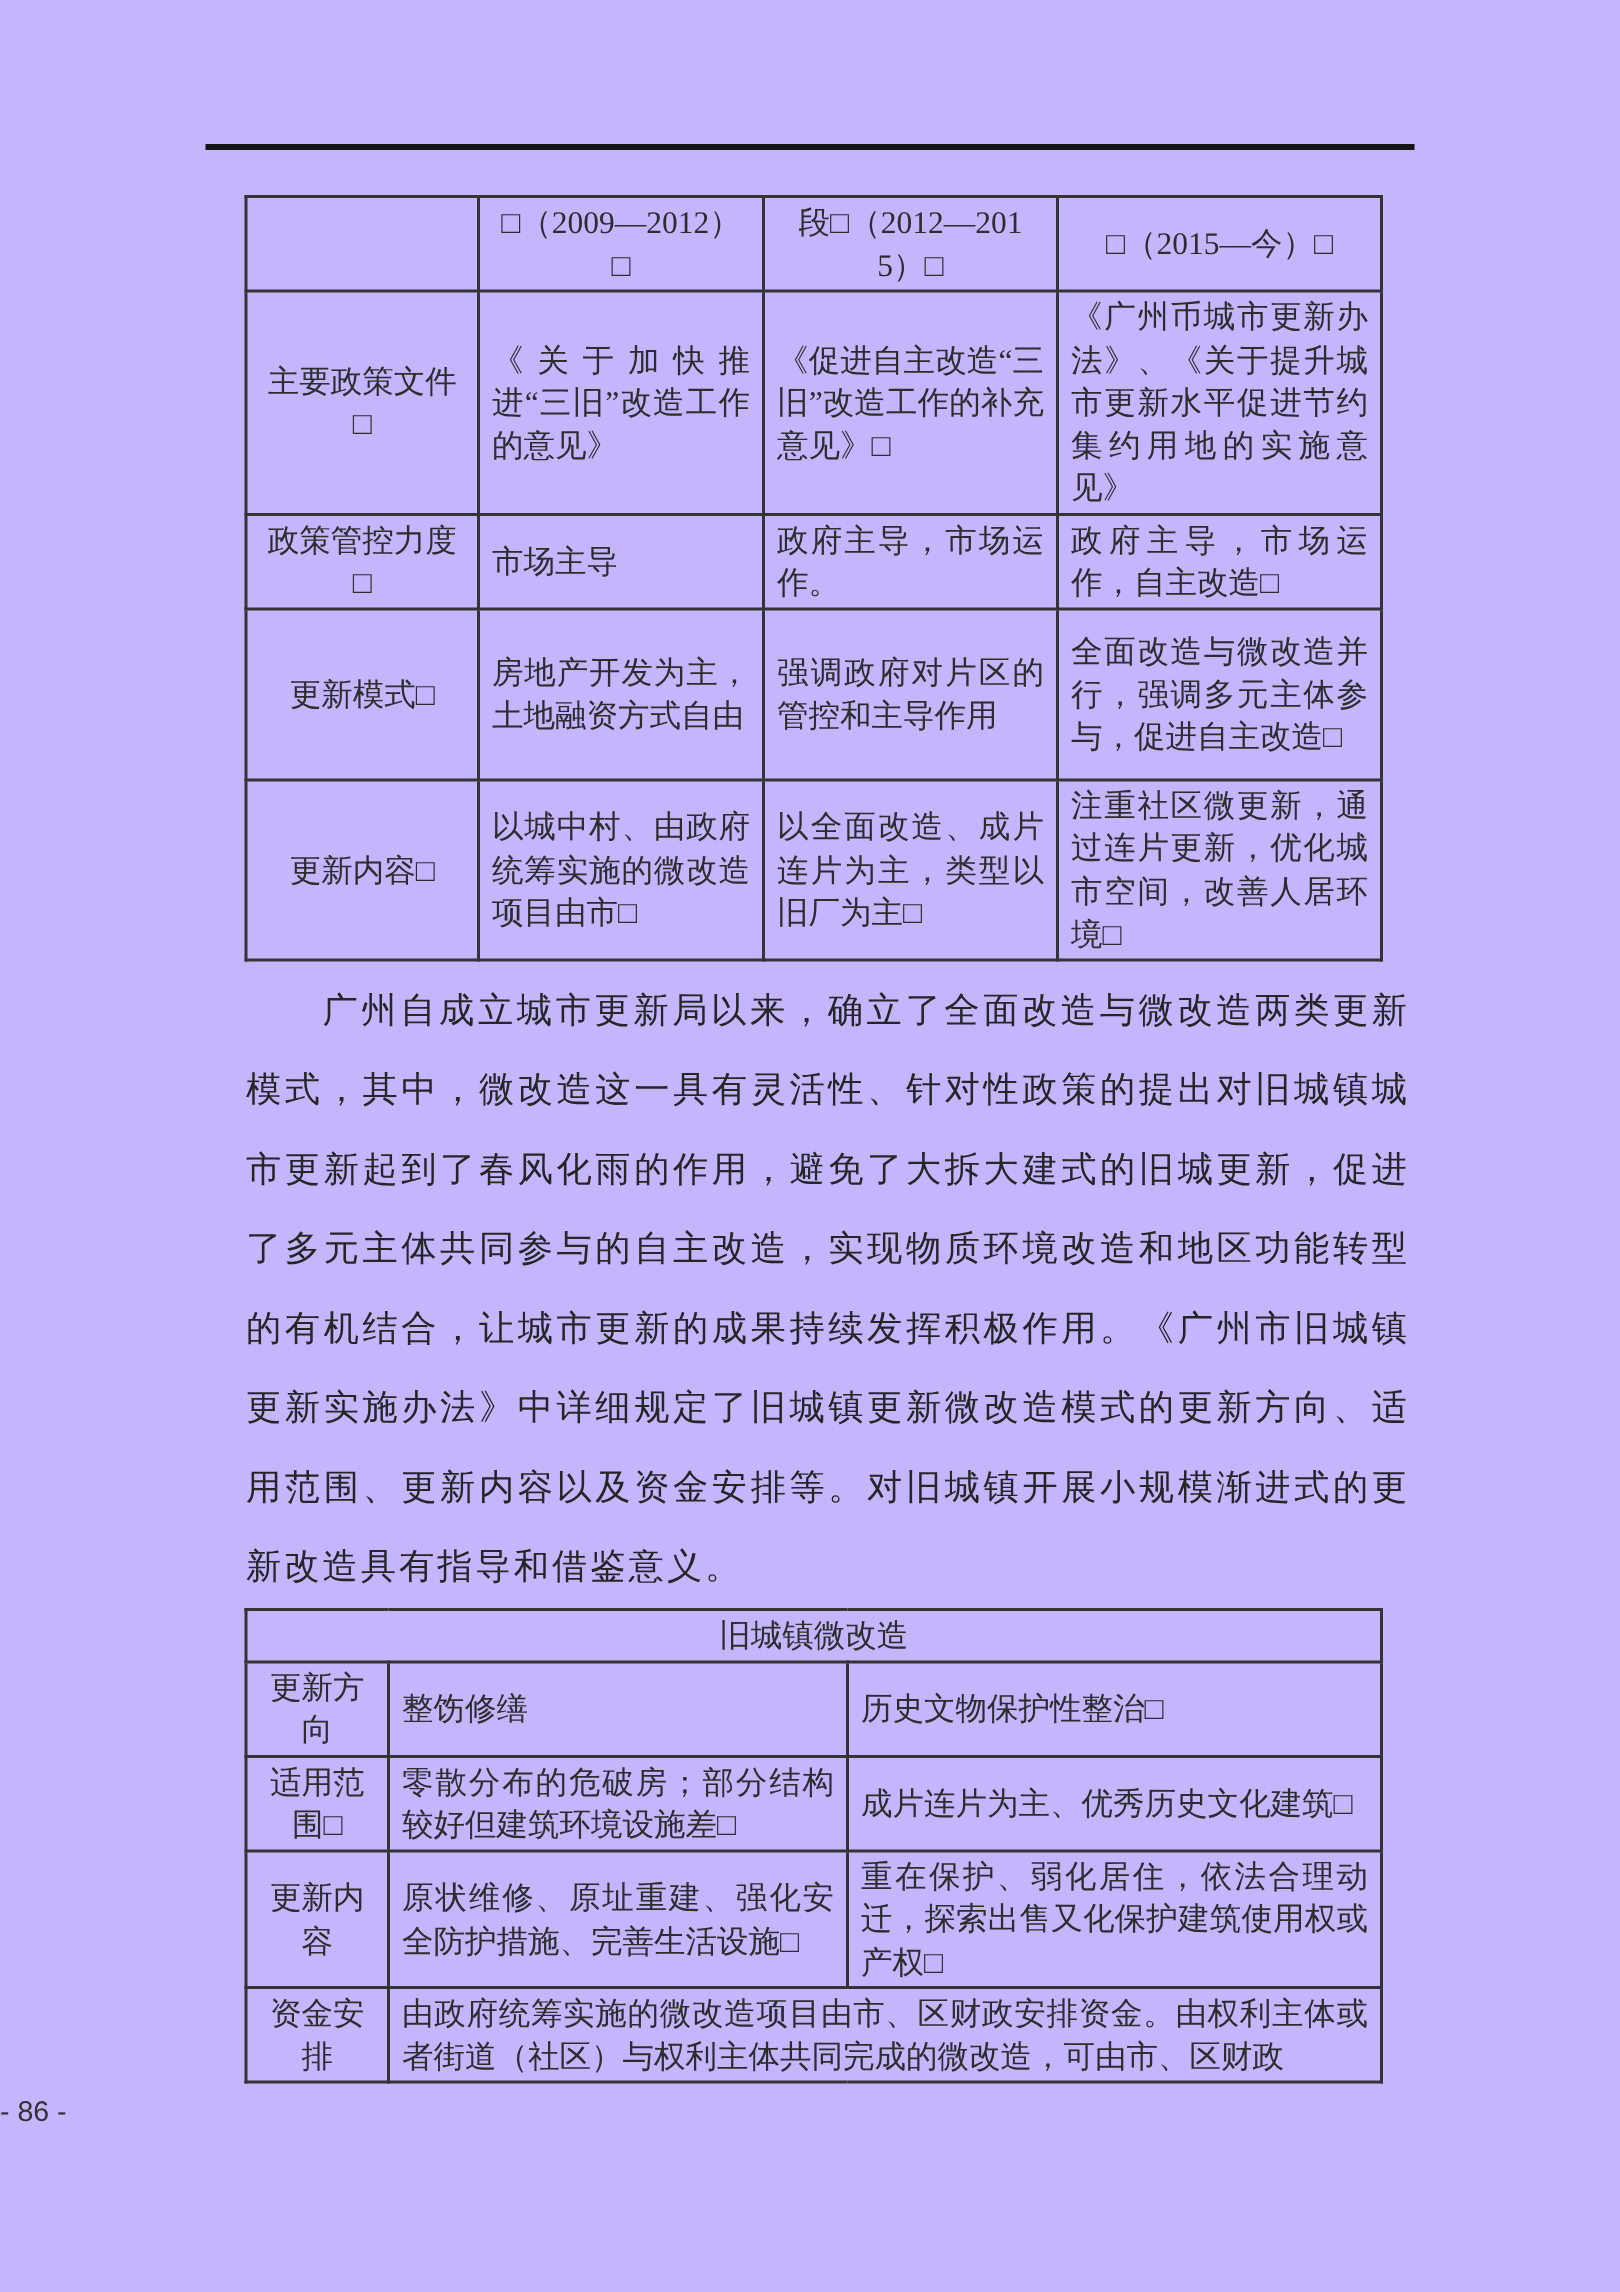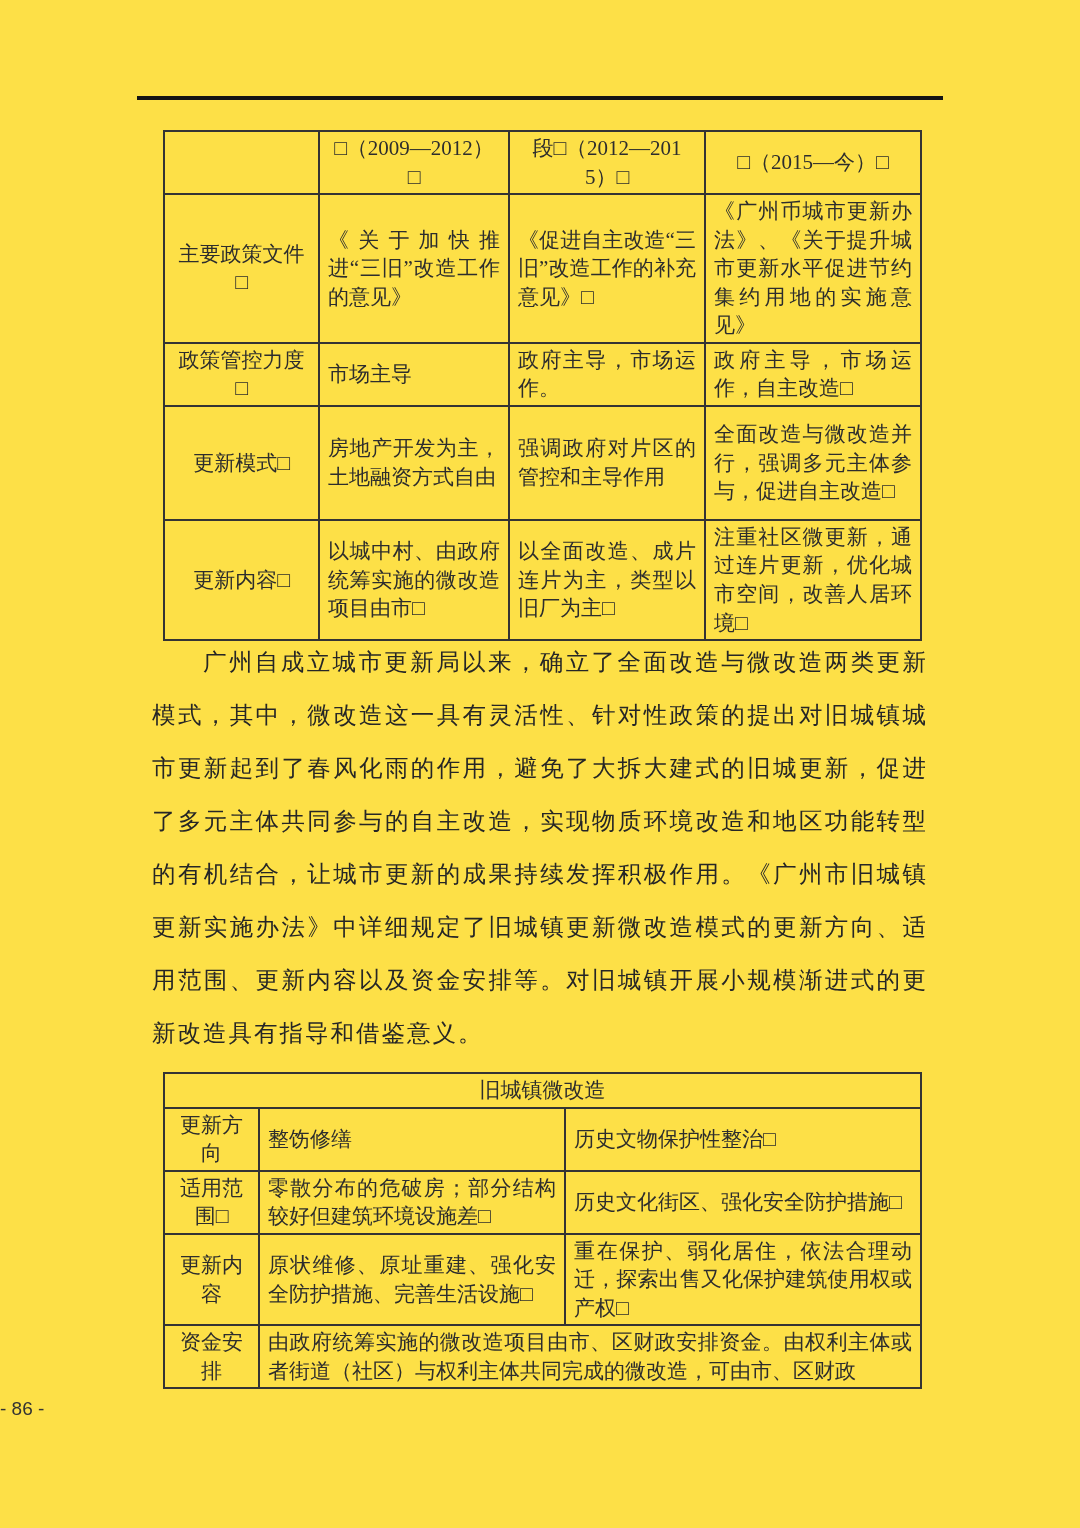--- a/index.html
+++ b/index.html
@@ -5,21 +5,21 @@
   html, body {
     margin: 0;
     padding: 0;
     background: #ffffff;
   }
   .page {
     position: relative;
     width: 1080px;
     height: 1528px;
     margin: 0 auto;
-    background: #fde047;
+    background: #c4b5fd;
     color: #2d2d2d;
     font-family: "Liberation Serif", "DejaVu Serif", serif;
     overflow: hidden;
     box-sizing: border-box;
   }
   .top-rule {
     position: absolute;
     left: 137px;
     top: 96px;
     width: 806px;
@@ -48,21 +48,21 @@
   .c-center { text-align: center; }
   .c-just {
     text-align: justify;
     text-justify: inter-character;
   }
   .body-paragraph {
     position: absolute;
     left: 152px;
     top: 636px;
     width: 776px;
-    margin: 0;
+    margin: 12px;
     font-size: 23.5px;
     line-height: 53px;
     letter-spacing: 2px;
     text-align: justify;
     text-justify: inter-character;
     text-indent: 51px;
     color: #262626;
   }
   .page-number {
     position: absolute;
@@ -135,21 +135,21 @@
         <td class="c-center" colspan="3">旧城镇微改造</td>
       </tr>
       <tr style="height:57px">
         <td class="c-center">更新方向</td>
         <td class="c-just">整饬修缮</td>
         <td class="c-just">历史文物保护性整治□</td>
       </tr>
       <tr style="height:58px">
         <td class="c-center">适用范围□</td>
         <td class="c-just">零散分布的危破房；部分结构较好但建筑环境设施差□</td>
-        <td class="c-just">历史文化街区、强化安全防护措施□</td>
+        <td class="c-just">成片连片为主、优秀历史文化建筑□</td>
       </tr>
       <tr style="height:87px">
         <td class="c-center">更新内容</td>
         <td class="c-just">原状维修、原址重建、强化安全防护措施、完善生活设施□</td>
         <td class="c-just">重在保护、弱化居住，依法合理动迁，探索出售又化保护建筑使用权或产权□</td>
       </tr>
       <tr style="height:60px">
         <td class="c-center">资金安排</td>
         <td class="c-just" colspan="2">由政府统筹实施的微改造项目由市、区财政安排资金。由权利主体或者街道（社区）与权利主体共同完成的微改造，可由市、区财政</td>
       </tr>

